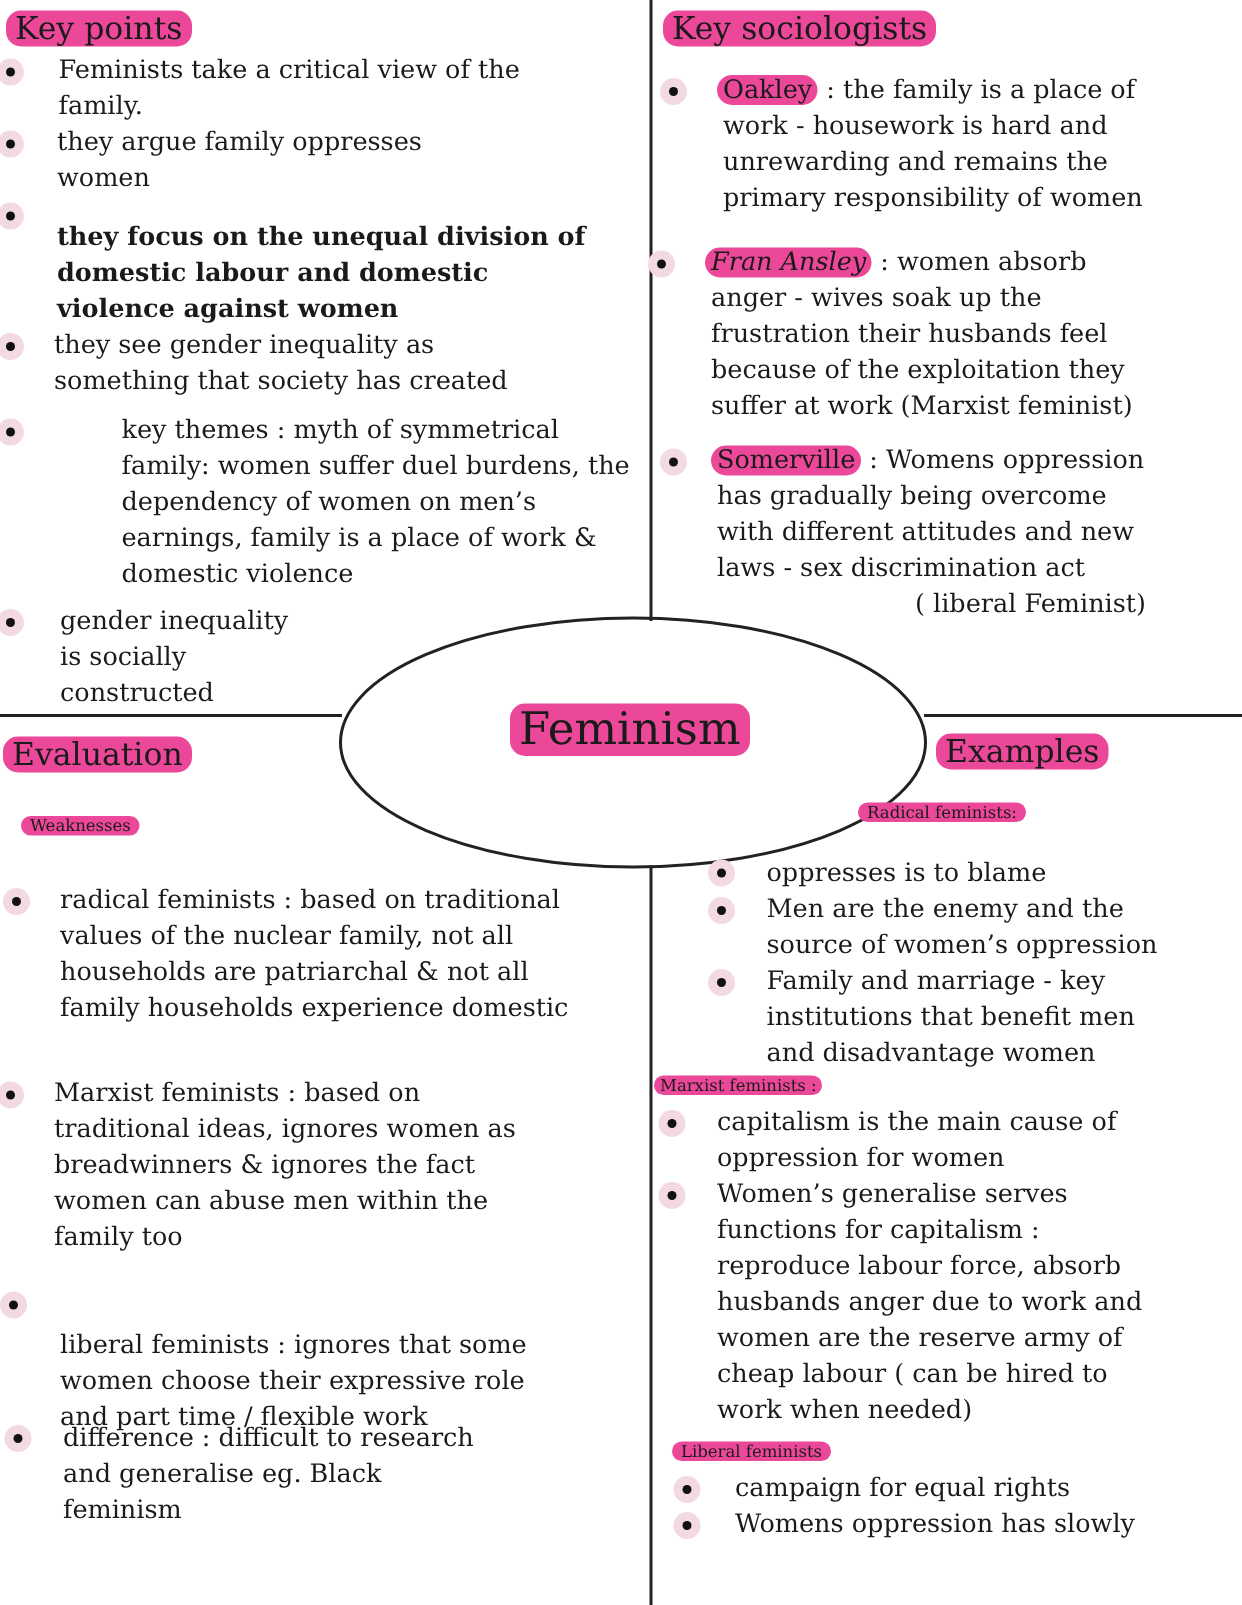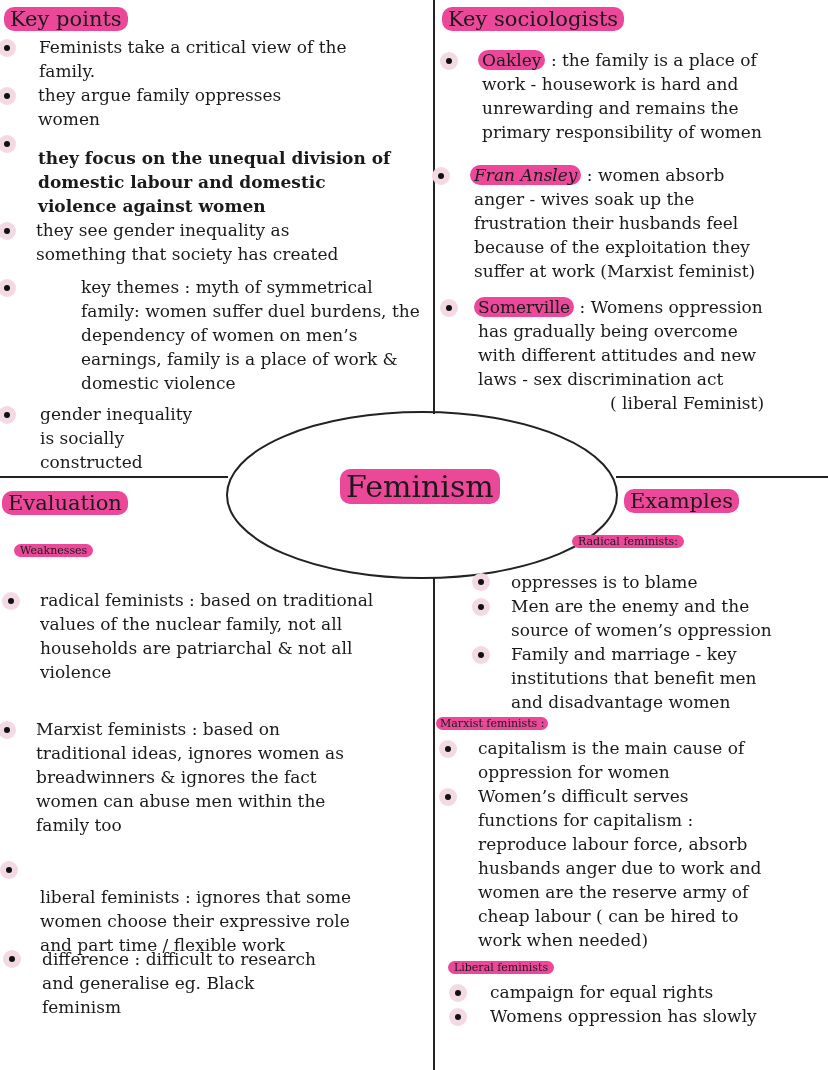--- a/index.html
+++ b/index.html
@@ -107,21 +107,21 @@
 </div>
 <div class="abs h2" style="left:14px;top:540px;">
   <span class="hl">Weaknesses</span>
 </div>
 <div>
   <div class="bullet" style="left:2px;top:592px;"></div>
   <div class="abs txt" style="left:40px;top:588px;">
     <div>radical feminists : based on traditional</div>
       <div>values of the nuclear family, not all</div>
       <div>households are patriarchal &amp; not all</div>
-      <div>violence</div>
+      <div>family households experience domestic</div>
   </div>
   <div class="bullet" style="left:-2px;top:721px;"></div>
   <div class="abs txt" style="left:36px;top:717px;">
     <div>Marxist feminists : based on</div>
       <div>traditional ideas, ignores women as</div>
       <div>breadwinners &amp; ignores the fact</div>
       <div>women can abuse men within the</div>
       <div>family too</div>
   </div>
   <div class="bullet" style="left:0px;top:861px;"></div>
@@ -165,21 +165,21 @@
   <span class="hl" style="padding:0 4px;">Marxist feminists :</span>
 </div>
 <div>
   <div class="bullet" style="left:439px;top:740px;"></div>
   <div class="abs txt" style="left:478px;top:736px;">
     <div>capitalism is the main cause of</div>
       <div>oppression for women</div>
   </div>
   <div class="bullet" style="left:439px;top:788px;"></div>
   <div class="abs txt" style="left:478px;top:784px;">
-    <div>Women’s difficult serves</div>
+    <div>Women’s generalise serves</div>
       <div>functions for capitalism :</div>
       <div>reproduce labour force, absorb</div>
       <div>husbands anger due to work and</div>
       <div>women are the reserve army of</div>
       <div>cheap labour ( can be hired to</div>
       <div>work when needed)</div>
   </div>
 </div>
 <div class="abs h2" style="left:448px;top:957px;">
   <span class="hl">Liberal feminists</span>

